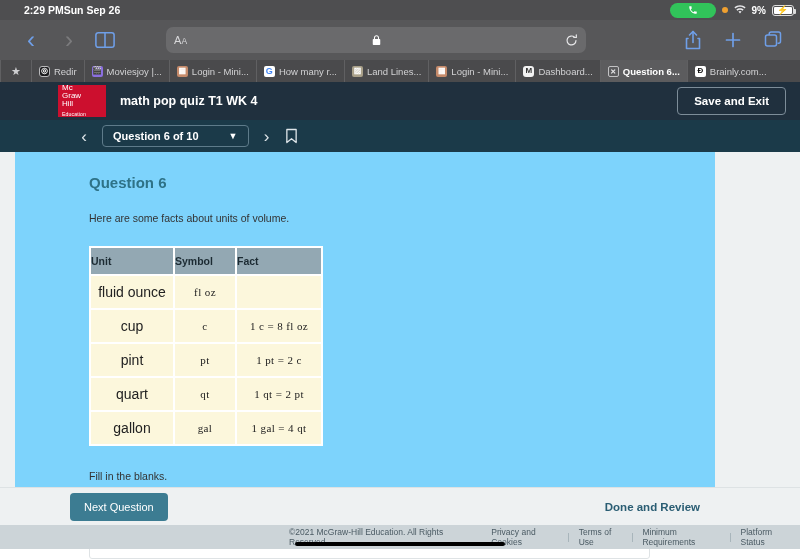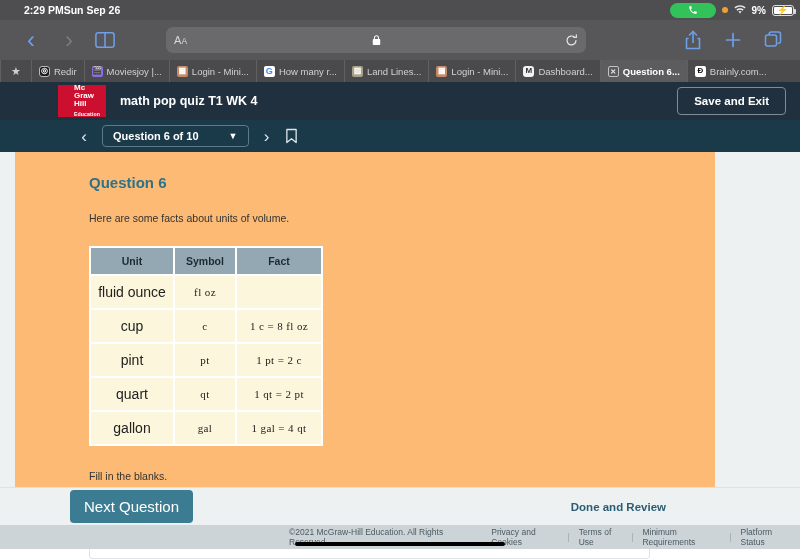--- a/index.html
+++ b/index.html
@@ -101,22 +101,22 @@
   .fav.f-q { background: #5c5c5e; color: #e6e6e8; border: 1px solid #c2c2c4; border-radius: 2px; font-size: 7px; }
   .fav.f-brainly { background: #fff; color: #111; }
 
   
   .mh-header {
     height: 38px; background: #20303e;
     display: flex; align-items: center; padding: 0 14px;
   }
   .mh-logo {
     width: 48px; height: 32px; background: #cc0f2e; color: #fff;
-    font-size: 8px; font-weight: bold; line-height: 8px;
-    padding: 3px 16px; margin-left: 44px;
+    font-size: 8px; font-weight: normal; line-height: 8px;
+    padding: 3px 4px; margin-left: 44px;
     display: flex; flex-direction: column; justify-content: center;
   }
   .mh-logo span:last-child { font-size: 5.2px; margin-top: 1.5px; letter-spacing: .1px; }
   .mh-title { color: #fff; font-size: 12.5px; font-weight: bold; margin-left: 14px; }
   .save-exit {
     margin-left: auto; color: #fff; font-size: 11.5px; font-weight: bold;
     border: 1px solid #7d8d99; border-radius: 4px;
     padding: 7px 16px; background: transparent;
     font-family: "Liberation Sans", sans-serif;
   }
@@ -132,29 +132,29 @@
     display: flex; align-items: center; gap: 30px;
     padding: 1px 10px; color: #fff; font-size: 11px; font-weight: bold;
   }
   .qsel .chev { font-size: 9px; font-weight: normal; }
   .bookmark-ic svg { width: 13px; height: 16px; display: block; }
 
   
   .page { background: #eef1f2; height: 373px; position: relative; }
   .card {
     position: absolute; left: 15px; top: 0; width: 700px; bottom: 0;
-    background: #fdba74; padding: 22px 0 0 74px;
+    background: #7dd3fc; padding: 22px 0 0 74px;
   }
   .q-title { color: #2e7287; font-size: 15px; font-weight: bold; }
   .q-prompt { color: #333; font-size: 10.5px; margin-top: 21px; }
 
   table.facts { border-collapse: collapse; margin-top: 22px; }
   table.facts th {
     background: #93a8b3; color: #1c2b33; font-size: 10.5px; font-weight: bold;
-    padding: 7px 0; border: 2px solid #fff; text-align: center;
+    padding: 7px 0; border: 2px solid #fff; text-align: left;
   }
   table.facts td {
     background: #fcf7dc; font-size: 14px; color: #222;
     padding: 8px 0; border: 2px solid #fff; text-align: center;
   }
   table.facts .c-unit { width: 84px; }
   table.facts .c-sym  { width: 62px; }
   table.facts .c-fact { width: 86px; }
   table.facts td.serif { font-family: "Liberation Serif", serif; font-size: 11px; letter-spacing: .4px; }
 
@@ -169,25 +169,25 @@
   }
 
   
   .actionbar {
     position: absolute; left: 0; right: 0; bottom: 0; height: 38px;
     background: #eef1f2; border-top: 1px solid #dde2e4;
     display: flex; align-items: center; padding: 0 16px;
   }
   .next-q {
     background: #3c7c92; color: #fff; border: none; border-radius: 4px;
-    font-size: 15px; padding: 8px 14px; margin-left: 54px;
+    font-size: 11px; padding: 8px 14px; margin-left: 54px;
     font-family: "Liberation Sans", sans-serif;
   }
   .done-review {
-    margin-left: auto; margin-right: 118px; color: #2a5d73;
+    margin-left: auto; margin-right: 84px; color: #2a5d73;
     font-size: 11.5px; font-weight: bold; text-align: center;
   }
 
   
   .footer {
     height: 24px; background: #ccd4d8; display: flex; align-items: center;
     font-size: 8.5px; color: #4a5a63; position: relative;
   }
   .copyright { margin-left: 289px; }
   .flinks { display: flex; align-items: center; gap: 0; margin-left: 18px; }

